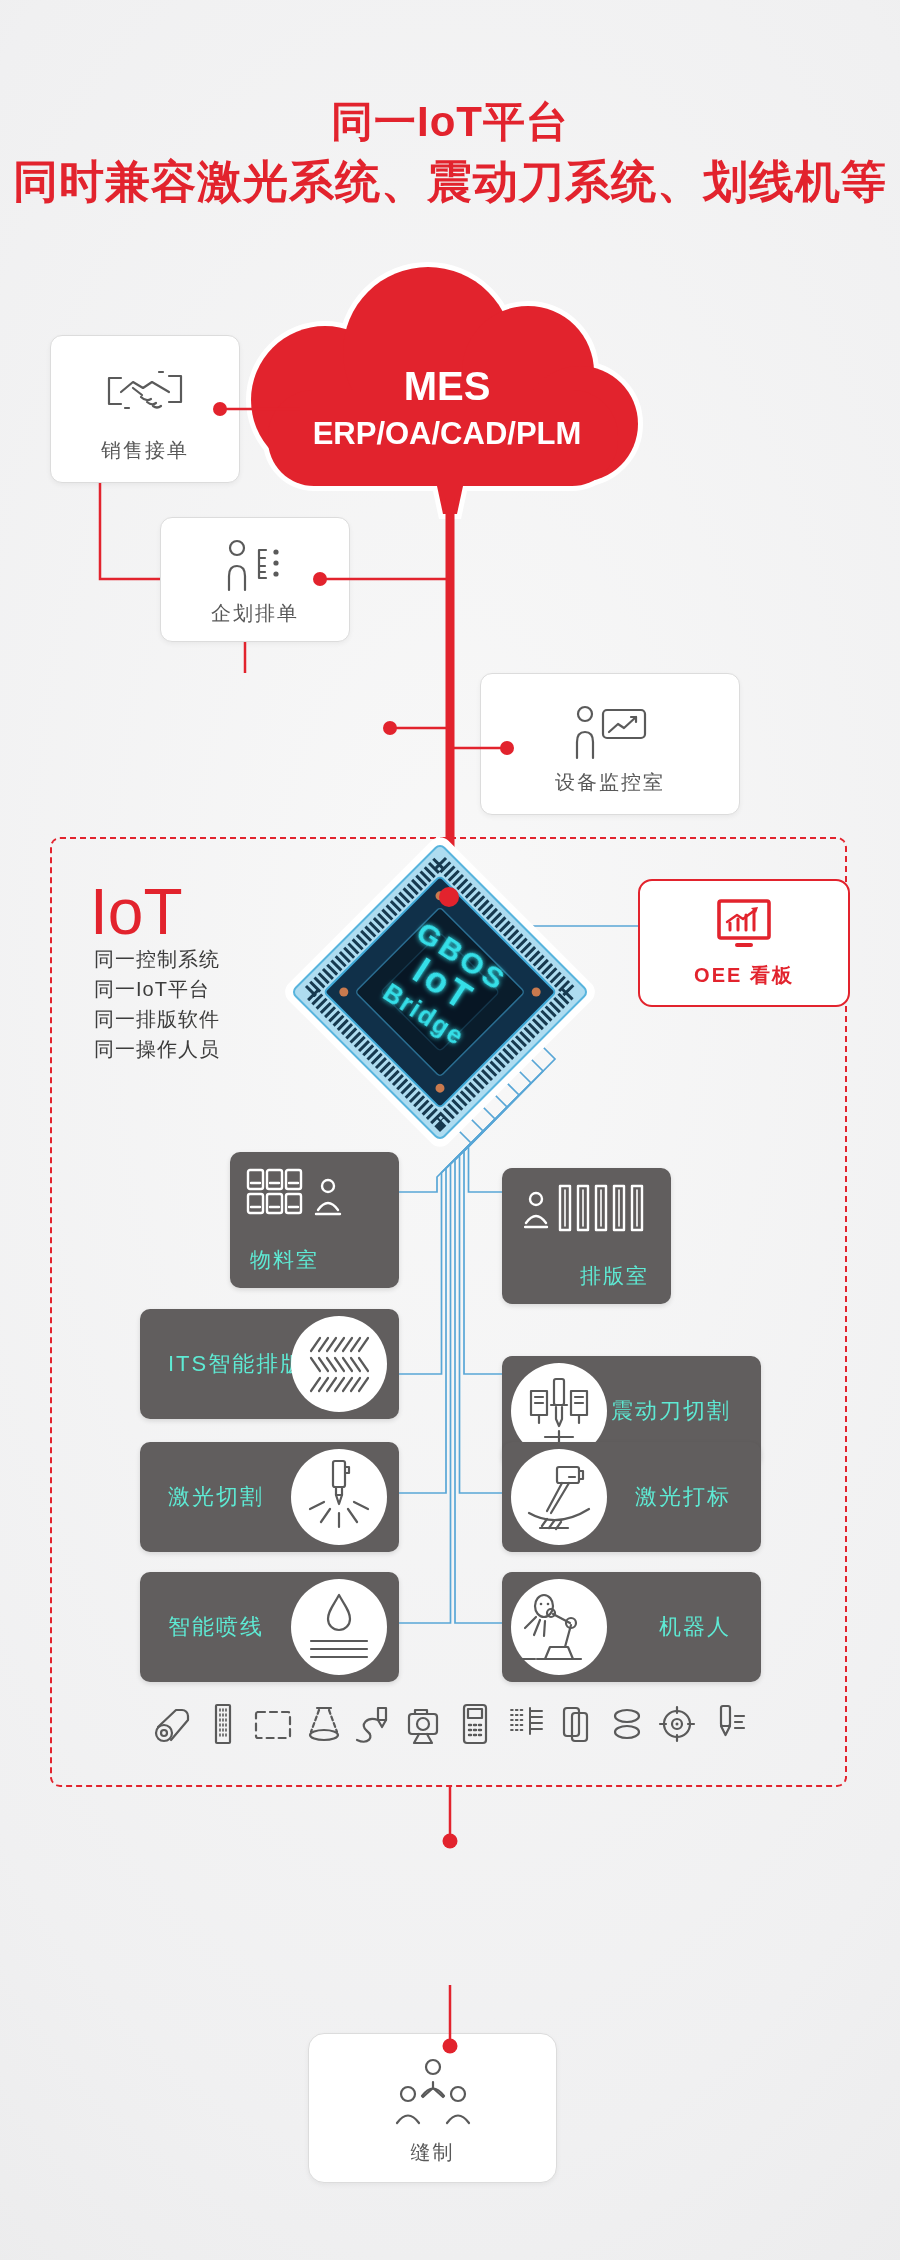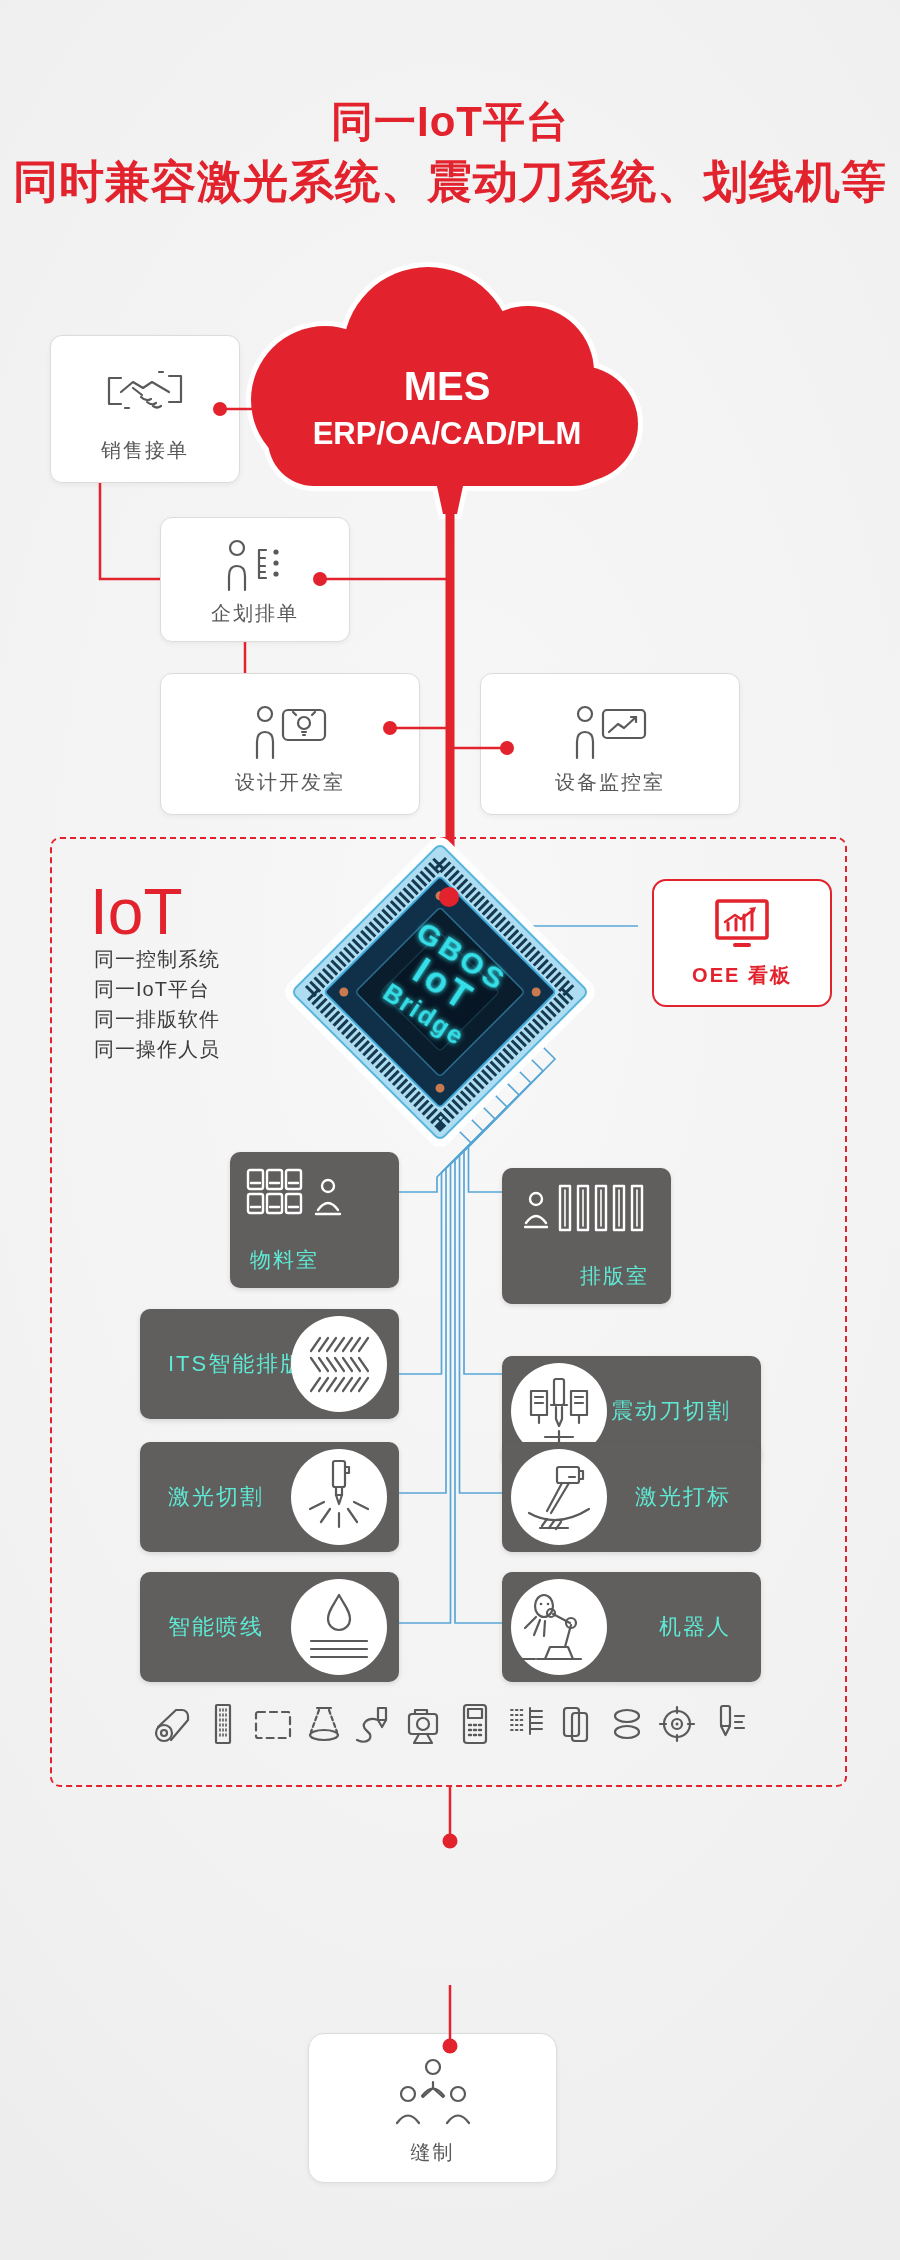--- a/index.html
+++ b/index.html
@@ -63,47 +63,35 @@
           <path d="M10,54 V40 q0,-10 8,-10 t8,10 V54"></path>
           <path d="M40,14 h7 M40,14 V42 h7 M40,22 h6 M40,30 h6 M40,36 h6"></path>
           <circle cx="57" cy="16" r="2.6" fill="#5a5a5a" stroke="none"></circle>
           <circle cx="57" cy="27" r="2.6" fill="#5a5a5a" stroke="none"></circle>
           <circle cx="57" cy="38" r="2.6" fill="#5a5a5a" stroke="none"></circle>
         </svg>
       </div>
       <div class="lbl" style="bottom:14px">企划排单</div>
     </div>
 
-    <div class="card" style="left:160px;top:673px;width:260px;height:142px">
-      <div class="cicon" style="top:24px">
-        <svg width="82" height="62" viewBox="0 0 82 62" class="ico">
-          <circle cx="16" cy="16" r="7"></circle>
-          <path d="M8,60 V44 q0,-10 8,-10 t8,10 V60"></path>
-          <rect x="34" y="12" width="42" height="30" rx="5"></rect>
-          <circle cx="55" cy="25" r="6"></circle>
-          <path d="M47,17 l-3,-3 M63,17 l3,-3 M53,34 h4 M54,37 h2"></path>
-        </svg>
-      </div>
-      <div class="lbl" style="bottom:18px">设计开发室</div>
-    </div>
 
     <div class="card" style="left:480px;top:673px;width:260px;height:142px">
       <div class="cicon" style="top:24px">
         <svg width="82" height="62" viewBox="0 0 82 62" class="ico">
           <circle cx="16" cy="16" r="7"></circle>
           <path d="M8,60 V44 q0,-10 8,-10 t8,10 V60"></path>
           <rect x="34" y="12" width="42" height="28" rx="4"></rect>
           <path d="M40,34 l9,-8 6,4 12,-11"></path>
           <path d="M62,19 h5 v5"></path>
         </svg>
       </div>
       <div class="lbl" style="bottom:18px">设备监控室</div>
     </div>
 
-    <div class="oeebox" style="left:652px;top:879px;width:180px;height:128px">
+    <div class="oeebox" style="left:638px;top:879px;width:212px;height:128px">
       <div class="cicon" style="position:absolute;left:0;right:0;top:16px;display:flex;justify-content:center">
         <svg width="62" height="56" viewBox="0 0 62 56" class="icor" stroke-width="3">
           <rect x="6" y="4" width="50" height="37" rx="2" stroke-width="3.6"></rect>
           <path d="M17,33 V26 M25,33 V22 M33,33 V18 M41,33 V14"></path>
           <path d="M14,25 l10,-7 6,4 12,-9" stroke-width="2.4"></path>
           <path d="M45,10 l-7,1 5,5 z" fill="#e2232d" stroke="none"></path>
           <path d="M24,48 h14" stroke-width="4"></path>
         </svg>
       </div>
       <div class="oeelbl">OEE 看板</div>

